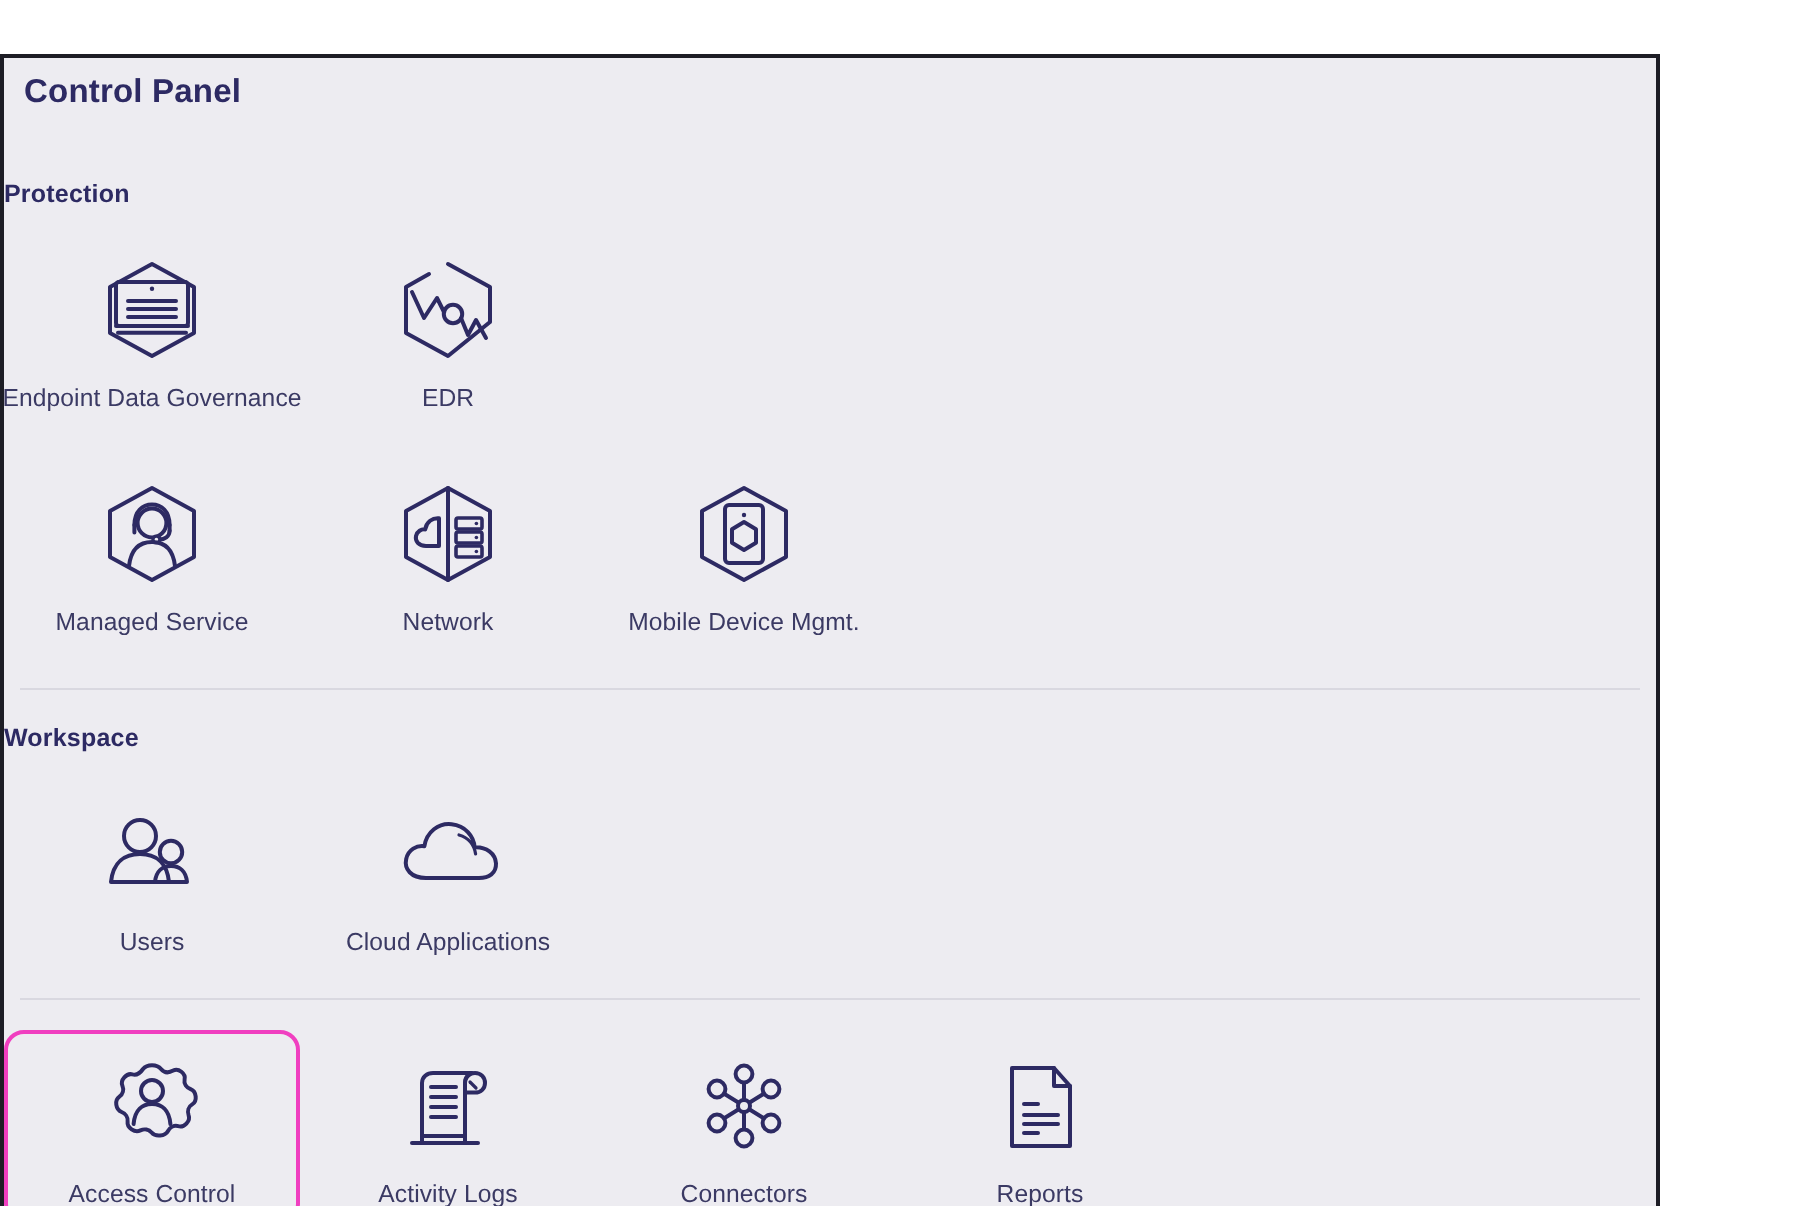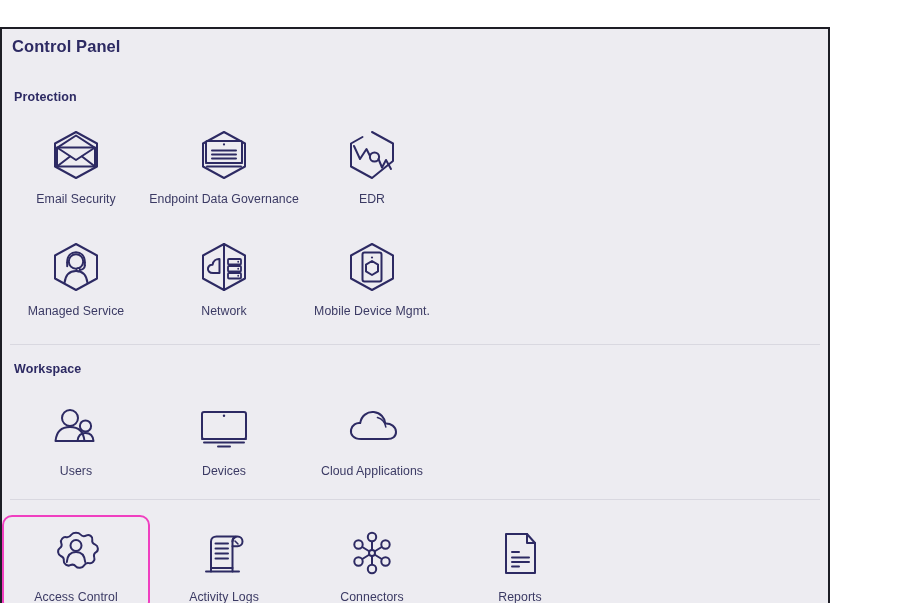--- a/index.html
+++ b/index.html
@@ -27,21 +27,21 @@
     top: 8px;
     font-size: 16.5px;
     font-weight: bold;
     color: #2d2a63;
     letter-spacing: 0.1px;
   }
   .section-title {
     font-size: 12.5px;
     font-weight: bold;
     color: #2d2a63;
-    padding-left: 12px;
+    padding-left: 0;
     letter-spacing: 0.1px;
   }
   .content {
     position: absolute;
     left: 0;
     top: 0;
     right: 0;
     bottom: 0;
   }
   .divider {
@@ -125,32 +125,20 @@
   <div class="page-title">Control Panel</div>
 
   <div class="content">
 
     <div class="section-title sec-title-protection">Protection</div>
 
     <div class="tile-row row-prot-1">
 
 
 
-      <div class="tile">
-        <span class="ico">
-          <svg width="58" height="58" viewBox="0 0 58 58">
-            <path class="stroke" d="M29 5 L50 16.5 L50 39.5 L29 51 L8 39.5 L8 16.5 Z"></path>
-            <rect x="10" y="20.5" width="38" height="19" rx="1" style="fill:#edecf1;stroke:#2d2a63;stroke-width:2"></rect>
-            <path class="stroke" d="M10 20.5 L29 33 L48 20.5"></path>
-            <path class="stroke" d="M10 39.5 L23 29.5 M48 39.5 L35 29.5"></path>
-            <path class="stroke" d="M10 20.8 L29 8.5 L48 20.8"></path>
-          </svg>
-        </span>
-        <span class="lbl">Email Security</span>
-      </div>
 
 
       <div class="tile">
         <span class="ico">
           <svg width="58" height="58" viewBox="0 0 58 58">
             <path class="stroke" d="M29 5 L50 16.5 L50 39.5 L29 51 L8 39.5 L8 16.5 Z"></path>
             <rect x="11" y="14" width="36" height="22" rx="1.5" style="fill:#edecf1;stroke:#2d2a63;stroke-width:2"></rect>
             <circle cx="29" cy="17.4" r="1.1" style="fill:#2d2a63"></circle>
             <path class="stroke" d="M17 23.5 L41 23.5 M17 27.5 L41 27.5 M17 31.5 L41 31.5"></path>
             <path class="stroke" d="M11 36 L47 36"></path>
@@ -233,32 +221,20 @@
           <svg width="58" height="58" viewBox="0 0 58 58">
             <circle cx="23" cy="19" r="8" class="stroke"></circle>
             <path class="stroke" d="M8.5 42 C9.5 32 15.5 28 23 28 C30.5 28 36.5 32 37.5 42 Z"></path>
             <circle cx="38.5" cy="27" r="5.6" class="stroke"></circle>
             <path class="stroke" d="M30.5 42 C31 36.5 34.3 34 38.5 34 C42.7 34 46 36.5 46.5 42 Z"></path>
           </svg>
         </span>
         <span class="lbl">Users</span>
       </div>
 
-      <div class="tile">
-        <span class="ico">
-          <svg width="58" height="58" viewBox="0 0 58 58">
-            <rect x="7" y="13" width="44" height="27" rx="2" class="stroke"></rect>
-            <circle cx="29" cy="16.8" r="1.2" style="fill:#2d2a63"></circle>
-            <path class="stroke" d="M7 40 L51 40"></path>
-            <path class="stroke" d="M9 43.6 L49 43.6"></path>
-            <path class="stroke" d="M23 47.4 L35 47.4"></path>
-          </svg>
-        </span>
-        <span class="lbl">Devices</span>
-      </div>
 
       <div class="tile">
         <span class="ico">
           <svg width="58" height="58" viewBox="0 0 58 58">
             <path class="stroke" d="M18 40 C10.5 40 7 35.5 8.1 30.5 C9.1 25.9 13.4 23.5 17.2 24.1 C18.3 16.8 24.3 12.4 30.8 13.1 C37.6 13.8 41.9 19 42.3 24.6 C48.1 24.3 52.7 27.7 53 32.7 C53.2 37.6 49.5 40 44.5 40 Z"></path>
             <path class="stroke-thin" d="M34.5 18.5 C39.4 19.9 42.1 23.4 42.8 28"></path>
           </svg>
         </span>
         <span class="lbl">Cloud Applications</span>
       </div>

